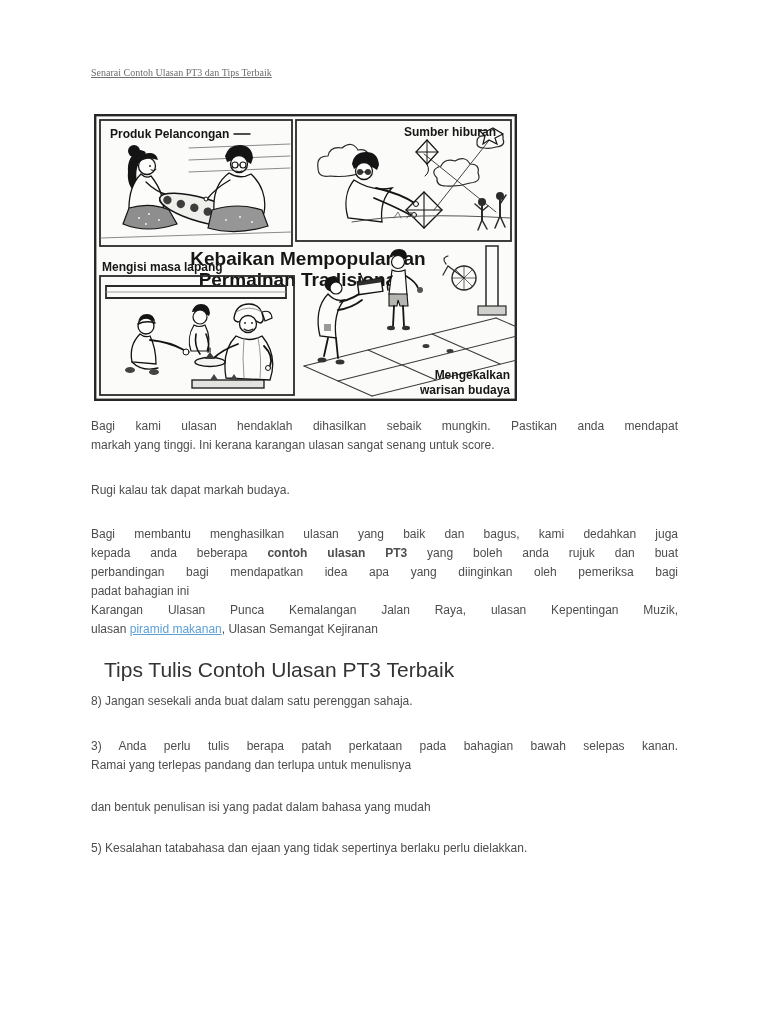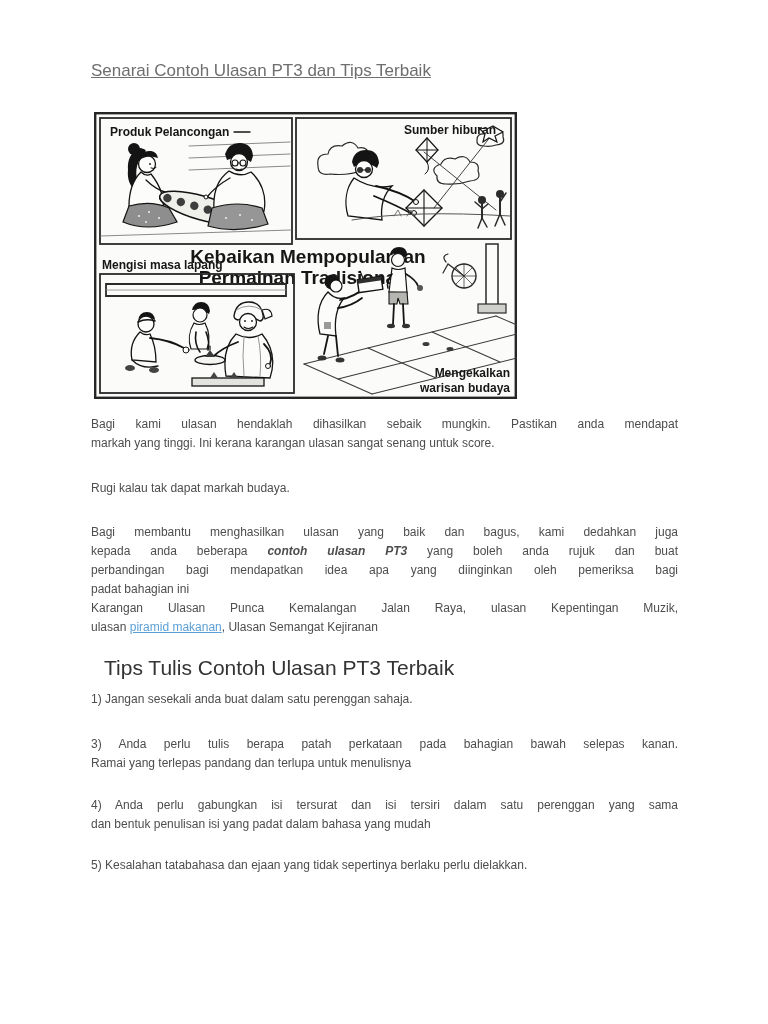--- a/index.html
+++ b/index.html
@@ -1,36 +1,36 @@
 <!DOCTYPE html>
 <html style="--body-text: #4d4d4d; --heading: #333333; --title-link: #6e6e6e; --link: #5b9fd6;"><head>
 <meta charset="utf-8">
 <style>
   html,body{margin:0;padding:0;background:#ffffff;}
   .page{position:relative;width:768px;height:1024px;background:#fff;overflow:hidden;
         font-family:"Liberation Sans","DejaVu Sans",sans-serif;color:var(--body-text,#4d4d4d);}
   .content{position:absolute;left:91px;top:62px;width:587px;}
-  .title-link{display:inline-block;font-size:17px;line-height:17px;color:var(--title-link,#6e6e6e);
-        text-decoration:underline;margin:0 0 33px 0;cursor:pointer;}
+  .title-link{display:inline-block;font-size:10px;line-height:17px;color:var(--title-link,#6e6e6e);
+        text-decoration:underline;margin:0 0 33px 0;cursor:pointer;font-family:Liberation Serif, serif;}
   .figure{width:423px;height:294px;margin:0 0 9px 3px;}
   .figure svg{display:block;}
   .figure svg text{font-family:"Liberation Sans","DejaVu Sans",sans-serif;}
   .para{font-size:12px;line-height:19px;}
   .line{min-height:19px;}
   .j{text-align:justify;text-align-last:justify;}
   .mb-p1{margin-bottom:26px;}
   .mb-p2{margin-bottom:25px;}
   .mb-p3{margin-bottom:20px;}
   .tips-heading{font-size:21px;line-height:22px;font-weight:normal;color:var(--heading,#333333);
         margin:0 0 11px 13px;}
   .tip1{margin-bottom:26px;}
   .tip2{margin-bottom:23px;}
   .tip3{margin-bottom:23px;}
   .tip4{margin-bottom:22px;}
-  .b{font-weight:bold;font-style:italic;}
+  .b{font-weight:bold;}
   .inline-link{color:var(--link,#5b9fd6);text-decoration:underline;cursor:pointer;}
 </style>
 </head>
 <body>
 
 <div class="page">
   <div class="content">
 
     <a class="title-link">Senarai Contoh Ulasan PT3 dan Tips Terbaik</a>
 
@@ -255,28 +255,27 @@
       <div class="line">padat bahagian ini</div>
       <div class="line j">Karangan Ulasan Punca Kemalangan Jalan Raya, ulasan Kepentingan Muzik,</div>
       <div class="line"><span>ulasan </span><a class="inline-link">piramid makanan</a><span>, Ulasan Semangat Kejiranan</span></div>
     </div>
 
     
     <h1 class="tips-heading">Tips Tulis Contoh Ulasan PT3 Terbaik</h1>
 
     
     <div class="para tip1">
-      <div class="line">1) Jangan sesekali anda buat dalam satu perenggan sahaja.</div>
+      <div class="line">8) Jangan sesekali anda buat dalam satu perenggan sahaja.</div>
     </div>
     <div class="para tip3">
       <div class="line j">3) Anda perlu tulis berapa patah perkataan pada bahagian bawah selepas kanan.</div>
       <div class="line">Ramai yang terlepas pandang dan terlupa untuk menulisnya</div>
     </div>
     <div class="para tip4">
-      <div class="line j">4) Anda perlu gabungkan isi tersurat dan isi tersiri dalam satu perenggan yang sama</div>
       <div class="line">dan bentuk penulisan isi yang padat dalam bahasa yang mudah</div>
     </div>
     <div class="para tip5">
       <div class="line">5) Kesalahan tatabahasa dan ejaan yang tidak sepertinya berlaku perlu dielakkan.</div>
     </div>
 
   </div>
 </div>
 
 </body></html>

